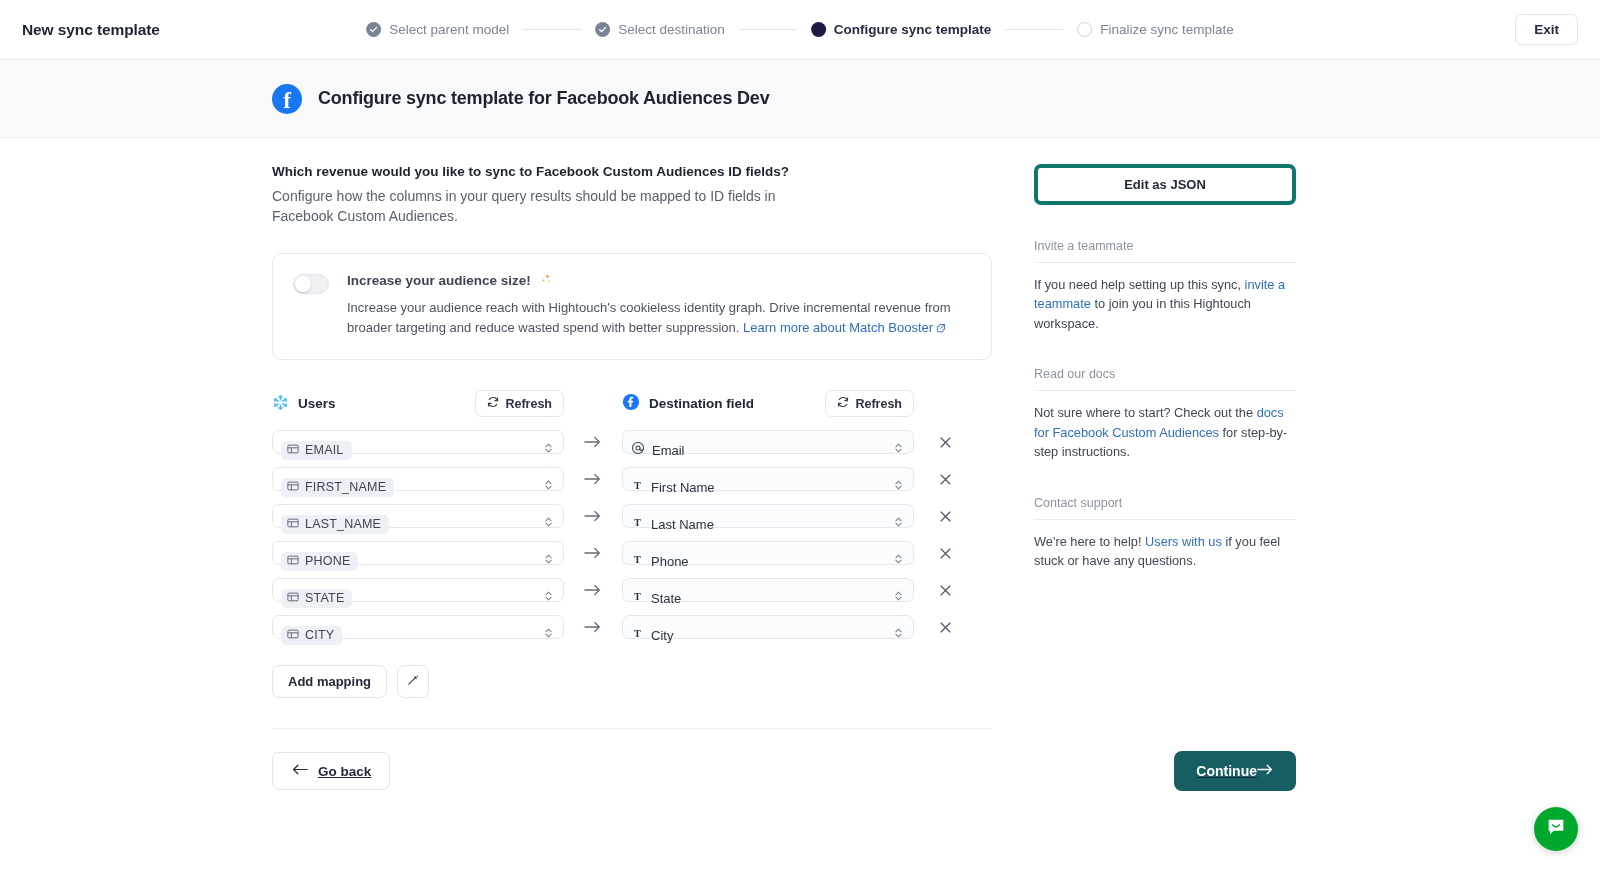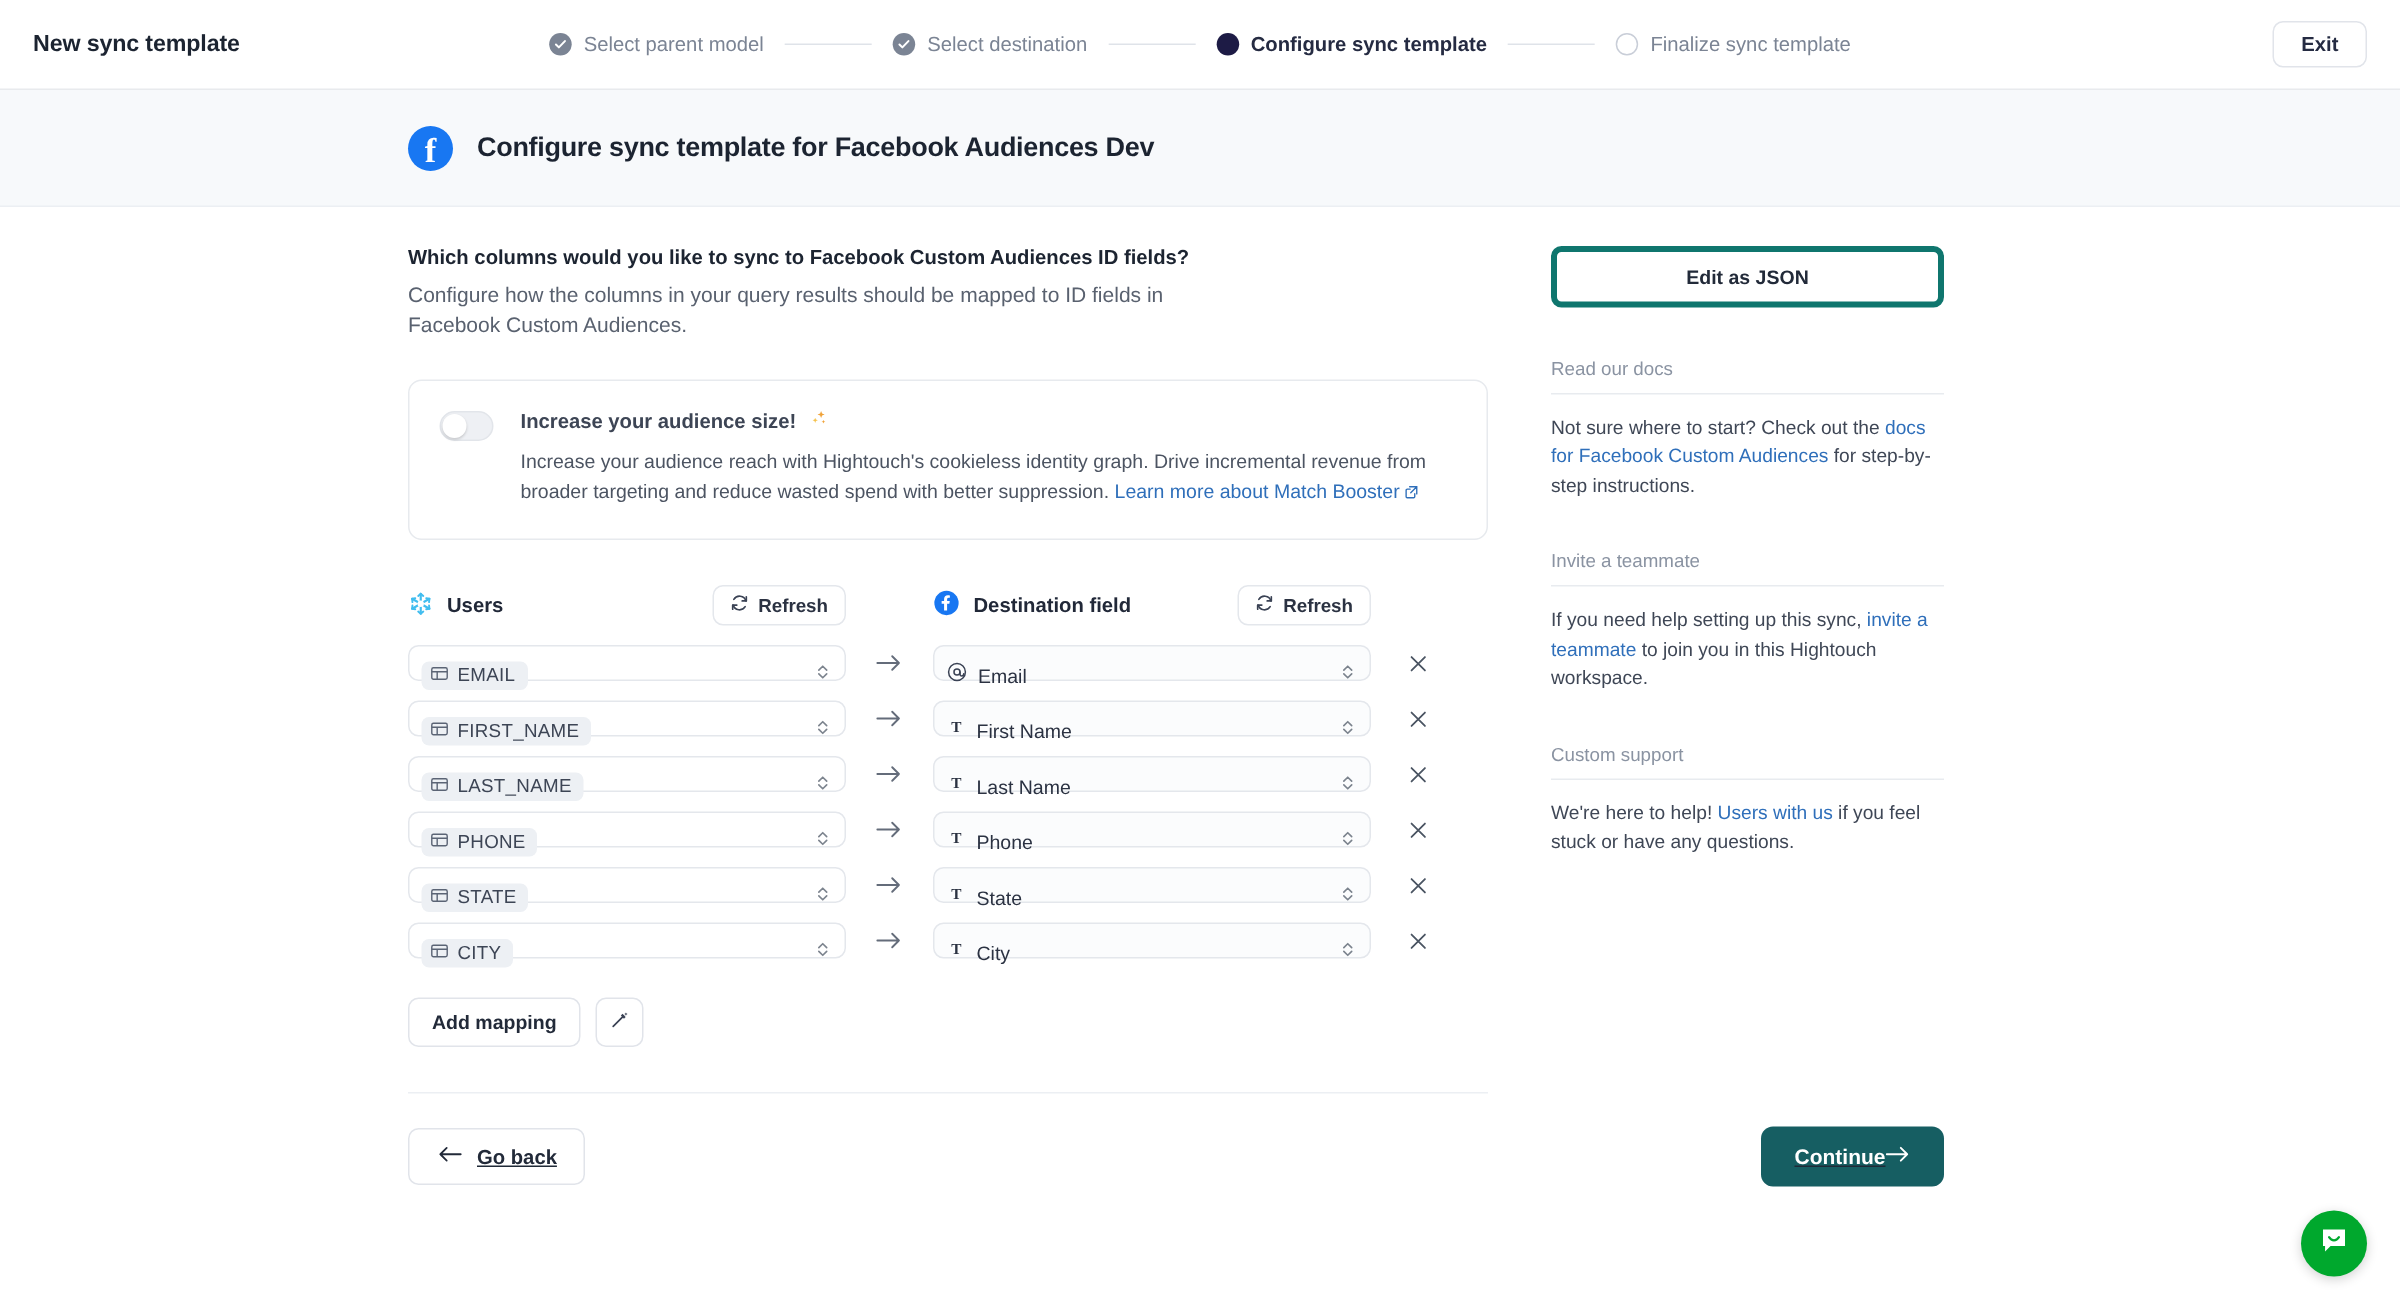--- a/index.html
+++ b/index.html
@@ -282,21 +282,21 @@
   <div class="fb-logo">
       <span>f</span>
     </div>
   <div class="page-head-title">Configure sync template for Facebook Audiences Dev</div>
 </div>
 
 <div class="content">
 
   <div class="main-col">
 
-    <div class="q-title">Which columns would you like to sync to Facebook Custom Audiences ID fields?</div>
+    <div class="q-title">Which revenue would you like to sync to Facebook Custom Audiences ID fields?</div>
     <div class="q-sub">Configure how the columns in your query results should be mapped to ID fields in Facebook Custom Audiences.</div>
 
     <div class="booster">
       <div class="toggle"></div>
       <div style="flex:1">
         <div class="booster-title">
           <span>Increase your audience size!</span>
           <span>
             <svg width="14" height="14" viewBox="0 0 16 16">
               <path d="M9.6 2.2l.75 1.95 1.95.75-1.95.75-.75 1.95-.75-1.95L6.9 4.9l1.95-.75z" fill="#f0a33a"></path>
@@ -584,37 +584,37 @@
             </svg>
         </span>
       </button>
     </div>
   </div>
 
   <div class="side-col">
     <button class="json-btn">Edit as JSON</button>
 
     <div class="side-sec">
+      <div class="side-sec-title">Invite a teammate</div>
+      <div class="side-rule"></div>
+      <div class="side-text">
+        <span>If you need help setting up this sync, </span><a class="link">invite a teammate</a><span> to join you in this Hightouch workspace.</span>
+      </div>
+    </div>
+
+    <div class="side-sec">
       <div class="side-sec-title">Read our docs</div>
       <div class="side-rule"></div>
       <div class="side-text">
         <span>Not sure where to start? Check out the </span><a class="link">docs for Facebook Custom Audiences</a><span> for step-by-step instructions.</span>
       </div>
     </div>
 
     <div class="side-sec">
-      <div class="side-sec-title">Invite a teammate</div>
-      <div class="side-rule"></div>
-      <div class="side-text">
-        <span>If you need help setting up this sync, </span><a class="link">invite a teammate</a><span> to join you in this Hightouch workspace.</span>
-      </div>
-    </div>
-
-    <div class="side-sec">
-      <div class="side-sec-title">Custom support</div>
+      <div class="side-sec-title">Contact support</div>
       <div class="side-rule"></div>
       <div class="side-text">
         <span>We're here to help! </span><a class="link">Users with us</a><span> if you feel stuck or have any questions.</span>
       </div>
     </div>
   </div>
 </div>
 
 <div class="footer-wrap">
   <div class="footer-rule"></div>

